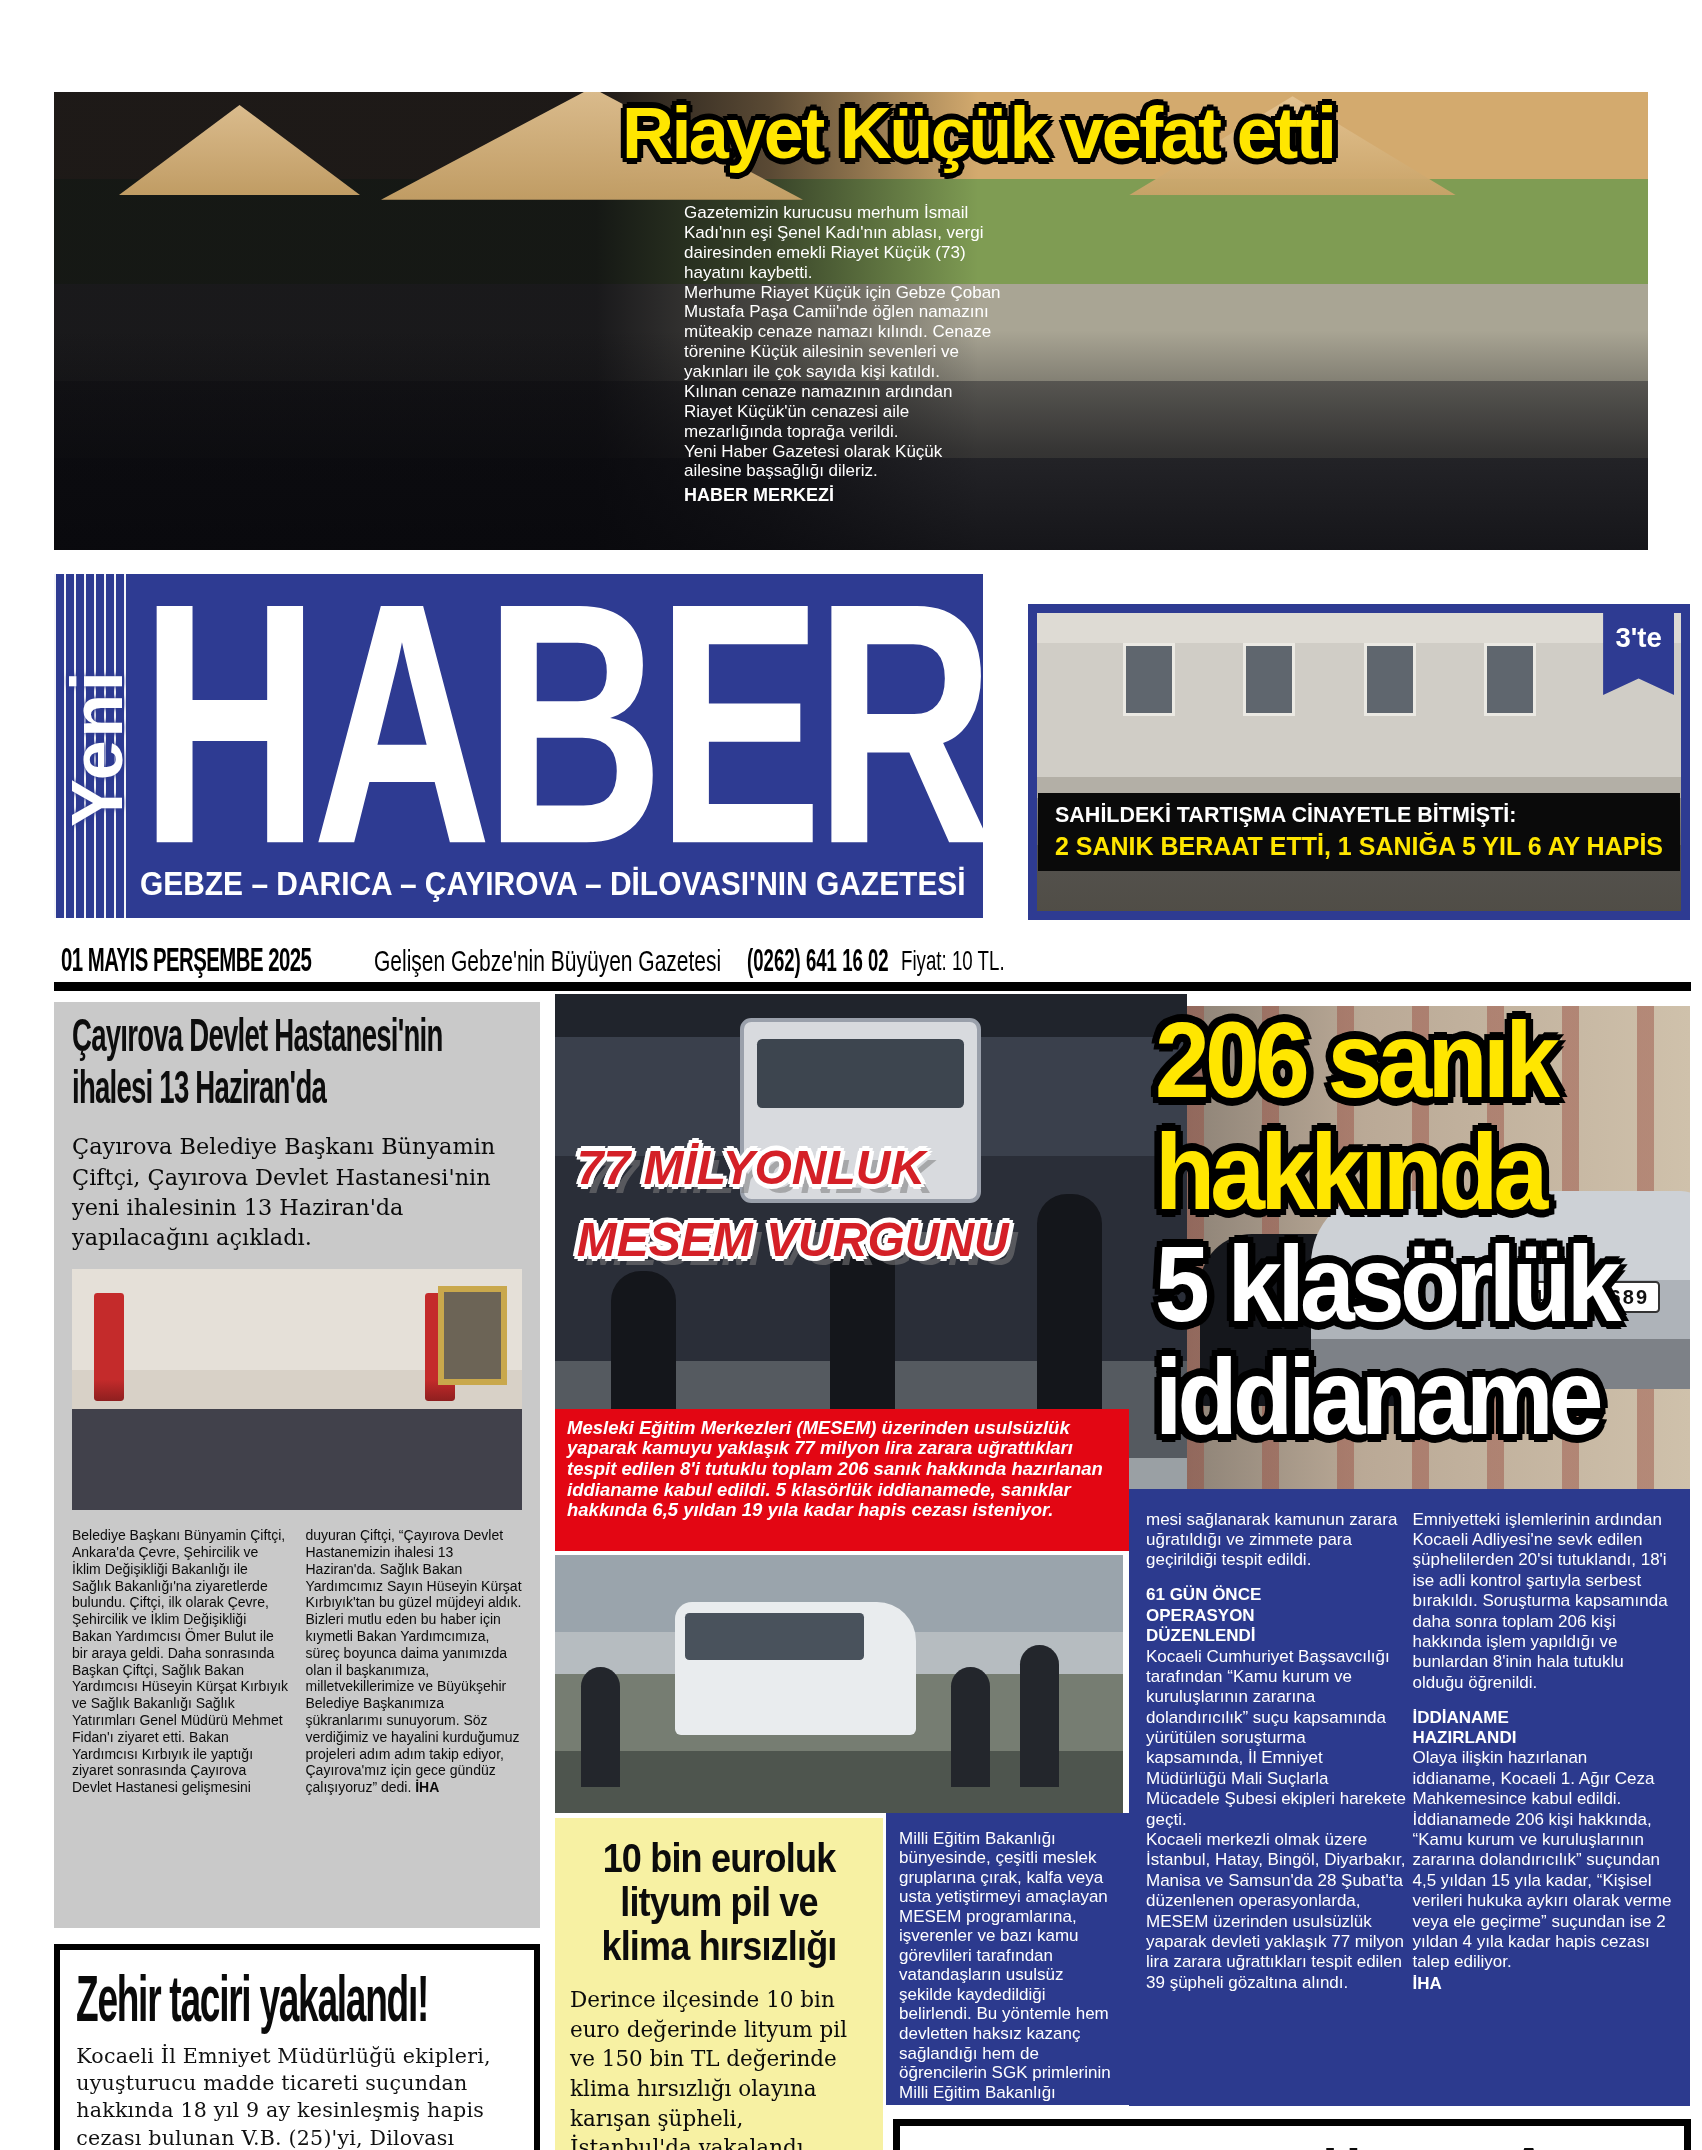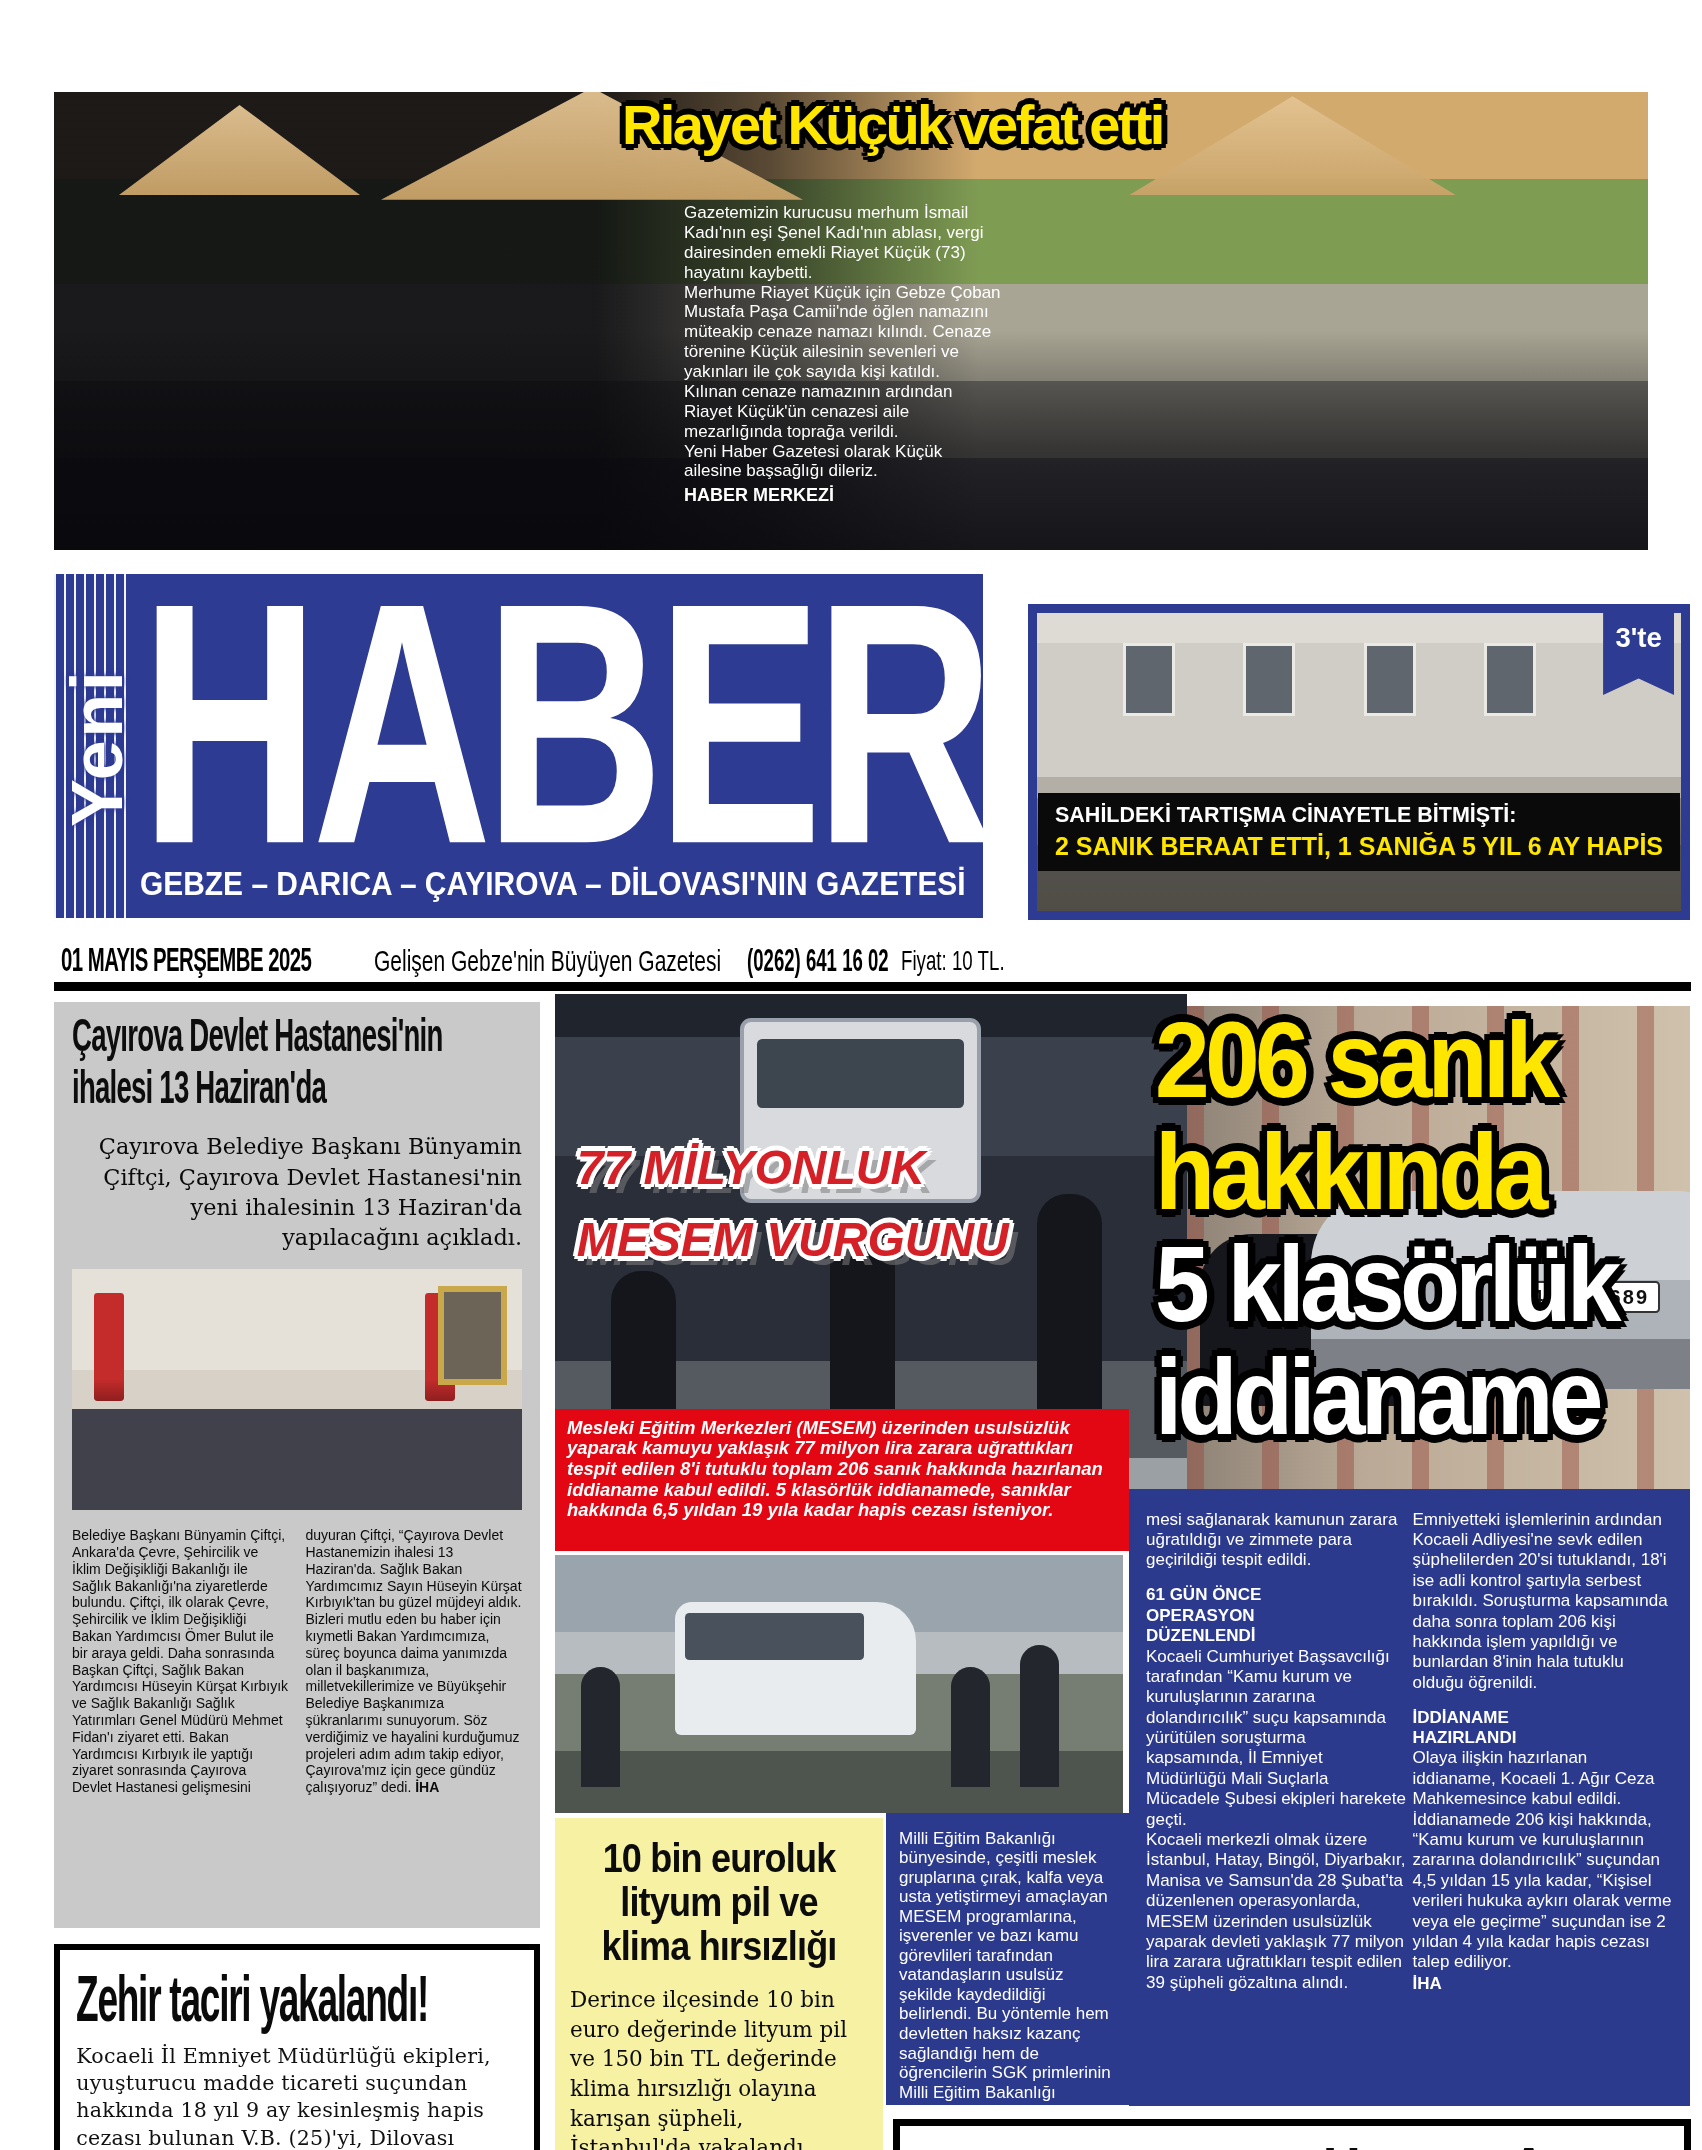--- a/index.html
+++ b/index.html
@@ -12,21 +12,21 @@
   .ol-black-big { text-shadow:-6px -6px 0 #000,6px -6px 0 #000,-6px 6px 0 #000,6px 6px 0 #000,-8.2px 0 0 #000,8.2px 0 0 #000,0 -8.2px 0 #000,0 8.2px 0 #000; }
   .ol-white { text-shadow:-3.4px -3.4px 0 #fff,3.4px -3.4px 0 #fff,-3.4px 3.4px 0 #fff,3.4px 3.4px 0 #fff,-4.7px 0 0 #fff,4.7px 0 0 #fff,0 -4.7px 0 #fff,0 4.7px 0 #fff,8.6px 8.6px 0 rgba(125,125,125,.55); }
 
   
   #top-photo { position:absolute; left:54px; top:92px; width:1594px; height:458px; overflow:hidden;
     background:
       linear-gradient(180deg, rgba(0,0,0,0) 0 52%, rgba(8,8,12,.55) 78%, rgba(8,8,12,.78)),
       linear-gradient(90deg, rgba(10,10,14,.9) 0 34%, rgba(10,10,14,.6) 45%, rgba(0,0,0,0) 58%),
       linear-gradient(180deg,#d3aa6e 0 19%,#7f9c53 19% 42%,#a9a594 42% 63%,#6f6d66 63% 80%,#46464a 80%); }
   .umb { position:absolute; background:linear-gradient(180deg,#e4c493,#c9a368); clip-path:polygon(50% 0,100% 100%,0 100%); opacity:.95; }
-  .top-headline { position:absolute; left:568px; top:0; font-size:56px; font-weight:800; letter-spacing:-2.6px; color:#ffe600; white-space:nowrap; }
+  .top-headline { position:absolute; left:568px; top:0; font-size:72px; font-weight:800; letter-spacing:-2.6px; color:#ffe600; white-space:nowrap; }
   .top-textwrap { position:absolute; left:630px; top:111px; width:318px; color:#fff; }
   .top-body { display:block; font-size:17px; line-height:1.17; white-space:pre-line; }
   .top-byline { display:block; margin-top:3.4px; font-size:18px; font-weight:800; }
 
   
   #logo { position:absolute; left:54px; top:574px; width:929px; height:344px; background:#2e3b92; overflow:hidden; }
   .logo-stripes { position:absolute; left:0; top:0; bottom:0; width:80px;
     background:repeating-linear-gradient(90deg, rgba(255,255,255,.95) 0 2.2px, rgba(0,0,0,0) 2.2px 10px); }
   .logo-yeni { position:absolute; left:1.7px; top:17px; height:314px; writing-mode:vertical-rl; transform:rotate(180deg);
     font-size:72px; font-weight:800; color:#fff; letter-spacing:2.6px; text-align:center;
@@ -55,21 +55,21 @@
   .dl { position:absolute; white-space:nowrap; transform-origin:left top; }
   .dl-date  { left:6.5px;  top:0;   font-size:34px; font-weight:800; letter-spacing:-0.9px; transform:scaleX(.6); }
   .dl-slogan{ left:320px; top:4.3px; font-size:30px; font-weight:500; transform:scaleX(.7); }
   .dl-phone { left:693px;top:2.6px; font-size:31px; font-weight:800; transform:scaleX(.6); }
   .dl-price { left:847px;top:5.2px;font-size:27.5px; font-weight:500; transform:scaleX(.68); }
   #rule { position:absolute; left:54px; top:982px; width:1637px; height:8.6px; background:#000; }
 
   
   #cayirova { position:absolute; left:54px; top:1002px; width:486px; height:926px; background:#c9c9c9; padding:8px 18px; overflow:hidden; }
   .cay-h { font-size:46px; font-weight:800; letter-spacing:-1.3px; line-height:1.12; white-space:pre; transform:scaleX(.6); transform-origin:left top; color:#0d0d0d; }
-  .cay-sub { margin-top:18px; font-family:"DejaVu Serif",serif; font-size:22.4px; line-height:1.36; color:#0a0a0a;text-align:right; }
+  .cay-sub { margin-top:18px; font-family:"DejaVu Serif",serif; font-size:22.4px; line-height:1.36; color:#0a0a0a; }
   .cay-photo { margin-top:16.3px; height:241px; position:relative; overflow:hidden;
     background:linear-gradient(180deg,#e5e0d8 0 42%,#d8d1c7 42% 58%,#41414b 58%); }
   .flagpole { position:absolute; top:24px; width:30px; height:108px; background:linear-gradient(180deg,#c42b2b 0 80%,#8e1f1f); border-radius:3.4px; }
   .portrait { position:absolute; right:14.6px; top:17px; width:69px; height:99px; background:#6c6456; border:6px solid #c9a84c; }
   .cay-cols { display:flex; gap:17px; margin-top:17px; }
   .cay-col { width:50%; font-size:14px; line-height:1.2; color:#0b0b0b; }
   .byline-inline { font-weight:800; }
 
   #zehir { position:absolute; left:54px; top:1944px; width:486px; height:572px; background:#fff; border:6.9px solid #000; padding:11.2px 16.3px; overflow:hidden; }
   .zeh-h { font-size:65px; font-weight:800; letter-spacing:-2.2px; white-space:nowrap; transform:scaleX(.57); transform-origin:left top; color:#0a0a0a; }

